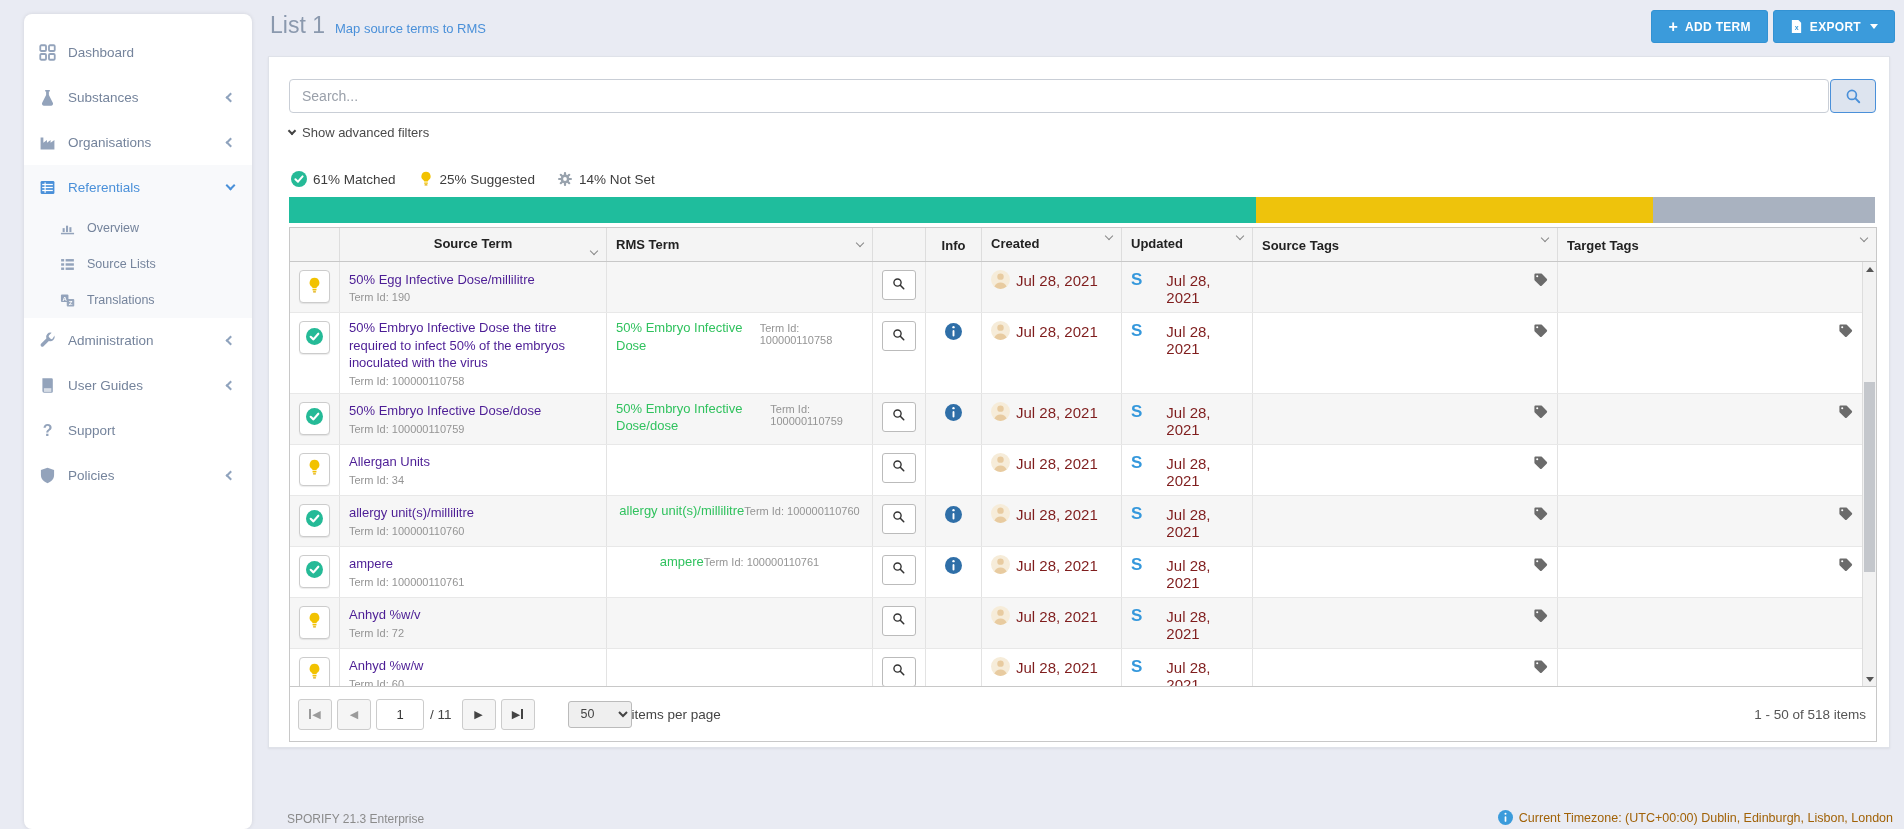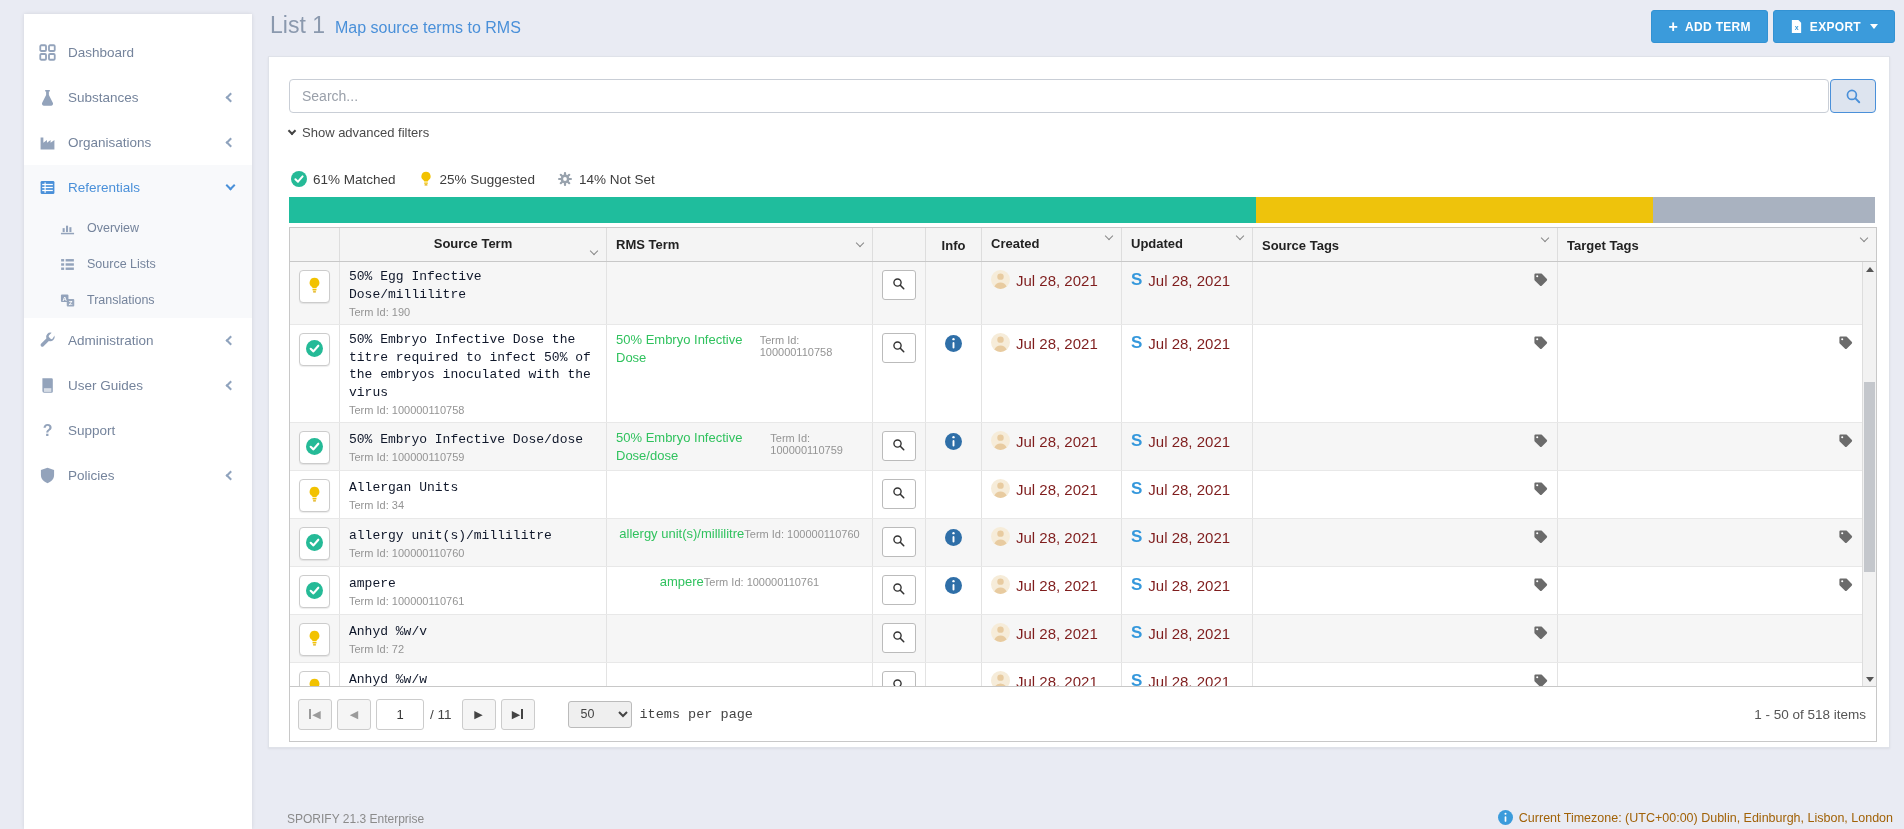--- a/index.html
+++ b/index.html
@@ -1,39 +1,39 @@
 <!DOCTYPE html>
 <html><head>
 <meta charset="utf-8">
 <style>
   * { margin:0; padding:0; box-sizing:border-box; }
   html,body { width:1904px; height:829px; overflow:hidden; background:#e9ebf3;
               font-family:"Liberation Sans", sans-serif; }
 
   
   .sidebar { position:absolute; left:24px; top:14px; width:228px; height:815px;
-             background:#fff; box-shadow:0 0 4px rgba(0,0,0,.10); }
+             background:#fff; box-shadow:0 0 4px rgba(0,0,0,.10);border-radius:8px; }
   .side-nav { padding-top:16px; }
   .side-item { height:45px; display:flex; align-items:center; padding-left:15px; cursor:pointer; }
   .side-item.sub { height:36px; padding-left:36px; }
   .side-item.grouped { background:#f8f9fb; }
   .side-item .icn { color:#93a3bb; margin-right:12px; display:inline-flex; }
   .side-item .icn svg { width:17px; height:17px; }
   .side-item.sub .icn svg { width:15px; height:15px; }
   .side-label { font-size:13.5px; color:#75849c; }
   .side-item.sub .side-label { font-size:12.5px; }
   .side-item.active .side-label, .side-item.active .icn { color:#4a90d9; }
   .chev { width:7px; height:7px; margin-left:auto; margin-right:18px; display:inline-block; }
   .chev-left  { border-left:2px solid #8fa3bd; border-bottom:2px solid #8fa3bd; transform:rotate(45deg); }
   .chev-down  { border-right:2px solid #4a90d9; border-bottom:2px solid #4a90d9; transform:rotate(45deg); margin-top:-4px; }
 
   
   .page-head { position:absolute; left:270px; top:12px; display:flex; align-items:baseline; }
   .page-title { font-size:23px; font-weight:400; color:#8b99ae; }
-  .page-sub { font-size:16px; color:#4a90d9; margin-left:10px; }
+  .page-sub { font-size:13px; color:#4a90d9; margin-left:10px; }
   .top-buttons { position:absolute; top:10px; right:9px; display:flex; gap:5px; }
   .btn-blue { height:33px; background:#3b9bdb; border:1px solid #3292d3; border-radius:3px;
               color:#fff; font-weight:bold; font-size:12px; letter-spacing:.3px;
               display:flex; align-items:center; padding:0 16px; gap:7px; cursor:pointer; }
   .btn-blue .plus { font-size:16px; font-weight:bold; line-height:1; }
   .btn-blue svg { width:13px; height:15px; }
   .caret { width:0; height:0; border-left:4px solid transparent; border-right:4px solid transparent;
            border-top:5px solid #fff; margin-left:2px; }
 
   
@@ -71,29 +71,29 @@
   .hchev { width:6px; height:6px; border-right:1.5px solid #888; border-bottom:1.5px solid #888;
            transform:rotate(45deg); margin-left:auto; margin-top:-3px; }
   .tbody { position:relative; height:424px; overflow:hidden; }
   .tr { display:flex; width:1572px; border-bottom:1px solid #e8e8e8; min-height:44px; }
   .tr.odd { background:#f6f6f6; }
   .td { border-right:1px solid #e3e3e3; padding:6px 9px; display:flex; }
   .c0 { width:50px; }  .c1 { width:267px; flex-direction:column; justify-content:center; }
   .c2 { width:266px; flex-direction:row; justify-content:center; }
   .c3 { width:53px; }  .c4 { width:56px; justify-content:center; align-items:flex-start; padding-top:10px; }
   .c5 { width:140px; align-items:flex-start; padding-top:8px; gap:6px; }
-  .c6 { width:131px; align-items:flex-start; padding-top:8px; gap:6px; }
+  .c6 { width:131px; align-items:flex-start; padding-top:8px; gap:24px; }
   .c7 { width:305px; justify-content:flex-end; align-items:flex-start; padding-top:10px; }
   .c8 { width:304px; justify-content:flex-end; align-items:flex-start; padding-top:10px; border-right:none; }
   .th.c8 { width:318px; }
   .status-btn { width:37px; height:33px; margin-top:2px; background:#fff; border:1px solid #ccc;
                 border-radius:4px; box-shadow:0 1px 1px rgba(0,0,0,.08);
                 display:flex; align-items:center; justify-content:center; cursor:pointer; }
   .status-btn svg { width:17px; height:17px; }
-  .term-link { font-size:13px; color:#0f172a; text-decoration:none; line-height:1.35; cursor:pointer;font-family:Liberation Mono, monospace; }
+  .term-link { font-size:13px; color:#4c1d95; text-decoration:none; line-height:1.35; cursor:pointer; }
   .rms-term { font-size:13px; color:#30c25e; line-height:1.35; }
   .term-id { font-size:11px; color:#949494; margin-top:3px; }
   .zoom-btn { width:35px; height:30px; margin-top:2px; background:#fff; border:1px solid #bbb;
               border-radius:3px; display:flex; align-items:center; justify-content:center; cursor:pointer; }
   .zoom-btn svg { width:14px; height:14px; }
   .info-ic svg { width:17px; height:17px; }
   .date { font-size:15px; color:#7f1d1d; margin-top:2px; }
   .avatar svg { width:19px; height:19px; }
   .slogo { font-size:17px; font-weight:800; color:#3598dc; line-height:19px; }
   .tag-ic svg { width:15px; height:15px; }
@@ -112,21 +112,21 @@
             display:flex; align-items:center; justify-content:center; gap:1px; margin-right:5px; cursor:pointer; }
   .tri { font-size:11px; color:#444; line-height:1; }
   .pg-btn.dis .tri { color:#9b9b9b; }
   .pg-bar { width:2px; height:10px; background:#444; }
   .pg-btn.dis .pg-bar { background:#9b9b9b; }
   .pg-input { width:48px; height:31px; border:1px solid #ccc; border-radius:3px; text-align:center;
               font-size:13px; color:#333; margin-right:6px; font-family:"Liberation Sans",sans-serif; }
   .pg-total { font-size:13.5px; color:#444; margin-right:10px; }
   .pp-select { margin-left:28px; width:64px; height:27px; border:1px solid #bbb; border-radius:3px;
                font-size:12.5px; color:#444; padding-left:8px; font-family:"Liberation Sans",sans-serif; }
-  .pp-label { font-size:13.5px; color:#444; margin-left:8px;font-family:Liberation Mono, monospace; }
+  .pp-label { font-size:13.5px; color:#444; margin-left:0; }
   .range-label { margin-left:auto; font-size:13.5px; color:#555; }
 
   
   .footer-left { position:absolute; left:287px; top:812px; font-size:12px; color:#8b8b8b; }
   .footer-right { position:absolute; right:11px; top:810px; display:flex; align-items:center; gap:6px;
                   font-size:12.5px; color:#a16207; }
   .footer-right svg { width:15px; height:15px; }
 </style>
 </head>
 <body>

